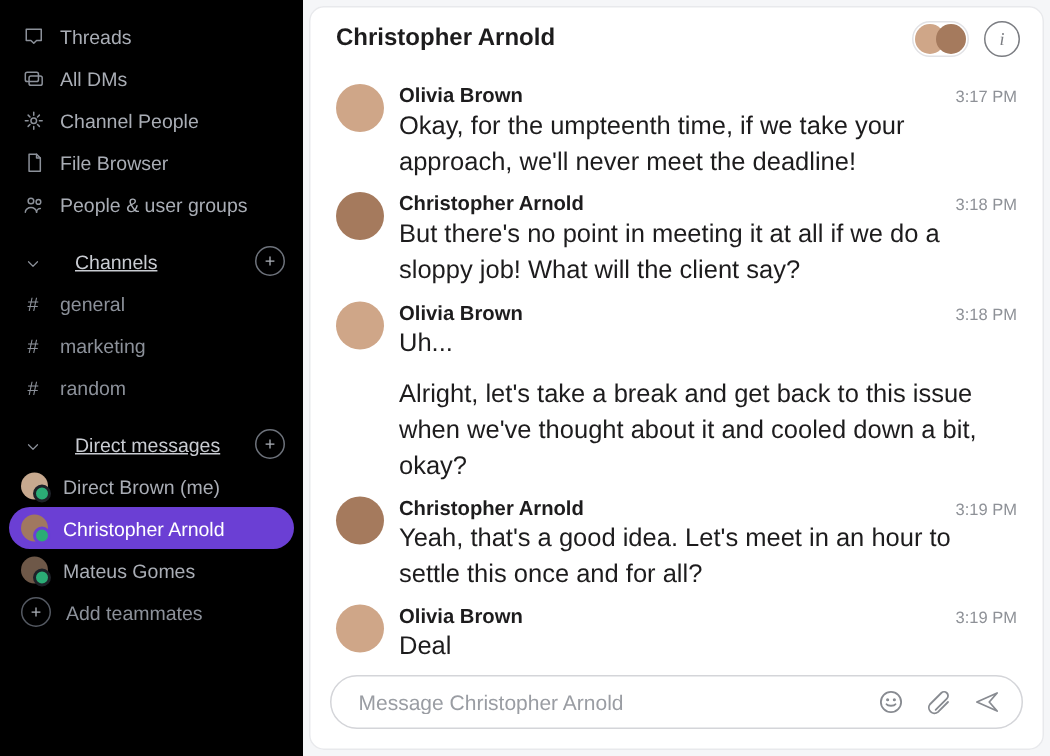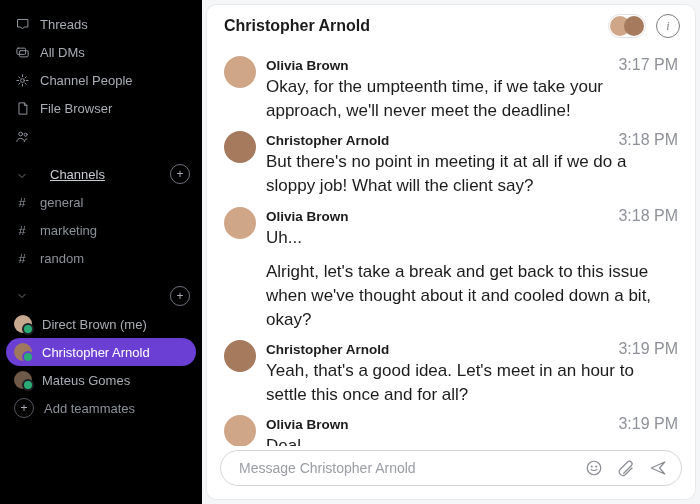--- a/index.html
+++ b/index.html
@@ -97,21 +97,21 @@
   .msgs { flex:1; overflow-y:auto; padding:0 18px 6px 18px; }
   .msg { display:flex; gap:10px; margin-top:8px; }
   .msg .av {
     width:32px; height:32px; border-radius:50%; flex:0 0 32px;
     background:#cfa688;
   }
   .msg.chris .av { background:#a57a5d; }
   .msg .body { flex:1; }
   .msg .meta { display:flex; align-items:baseline; gap:8px;justify-content:space-between; }
   .msg .name { font-weight:700; font-size:13.5px; }
-  .msg .time { font-size:16px; color:#8e9197; }
+  .msg .time { font-size:11px; color:#8e9197; }
   .msg .text { font-size:17px; line-height:1.42; color:#1d1c1d; margin-top:1px; }
   .msg .extra { margin-top:10px; }
 
   .reactions { display:flex; gap:6px; margin-top:6px; align-items:center; }
   .react-pill {
     display:flex; align-items:center; gap:4px;
     border:1px solid #d9dadd; border-radius:11px;
     padding:2px 8px; font-size:12px; background:#fff;
   }
   .react-add {
@@ -179,20 +179,21 @@
   </div>
   <div class="nav-item">
     <span class="ic">
       <svg width="15" height="15" viewBox="0 0 24 24">
           <circle cx="9" cy="8" r="3"></circle>
           <path d="M3 20c0-3 3-5 6-5s6 2 6 5"></path>
           <circle cx="17" cy="9" r="2.5"></circle>
           <path d="M15 20c0-2.4 2-4 4-4"></path>
         </svg>
     </span>
+    <span>People &amp; user groups</span>
   </div>
 
   <div class="sec-header">
     <span class="left">
       <span class="ic">
         <svg width="12" height="12" viewBox="0 0 24 24">
             <path d="M6 9l6 6 6-6"></path>
           </svg>
       </span>
       <span>Channels</span>
@@ -212,20 +213,21 @@
     <span>random</span>
   </div>
 
   <div class="sec-header">
     <span class="left">
       <span class="ic">
         <svg width="12" height="12" viewBox="0 0 24 24">
             <path d="M6 9l6 6 6-6"></path>
           </svg>
       </span>
+      <span>Direct messages</span>
     </span>
     <span class="plus-btn">+</span>
   </div>
   <div class="dm-item">
     <span class="avatar-sm"></span>
     <span>Direct Brown (me)</span>
   </div>
   <div class="dm-item active chris">
     <span class="avatar-sm"></span>
     <span>Christopher Arnold</span>

